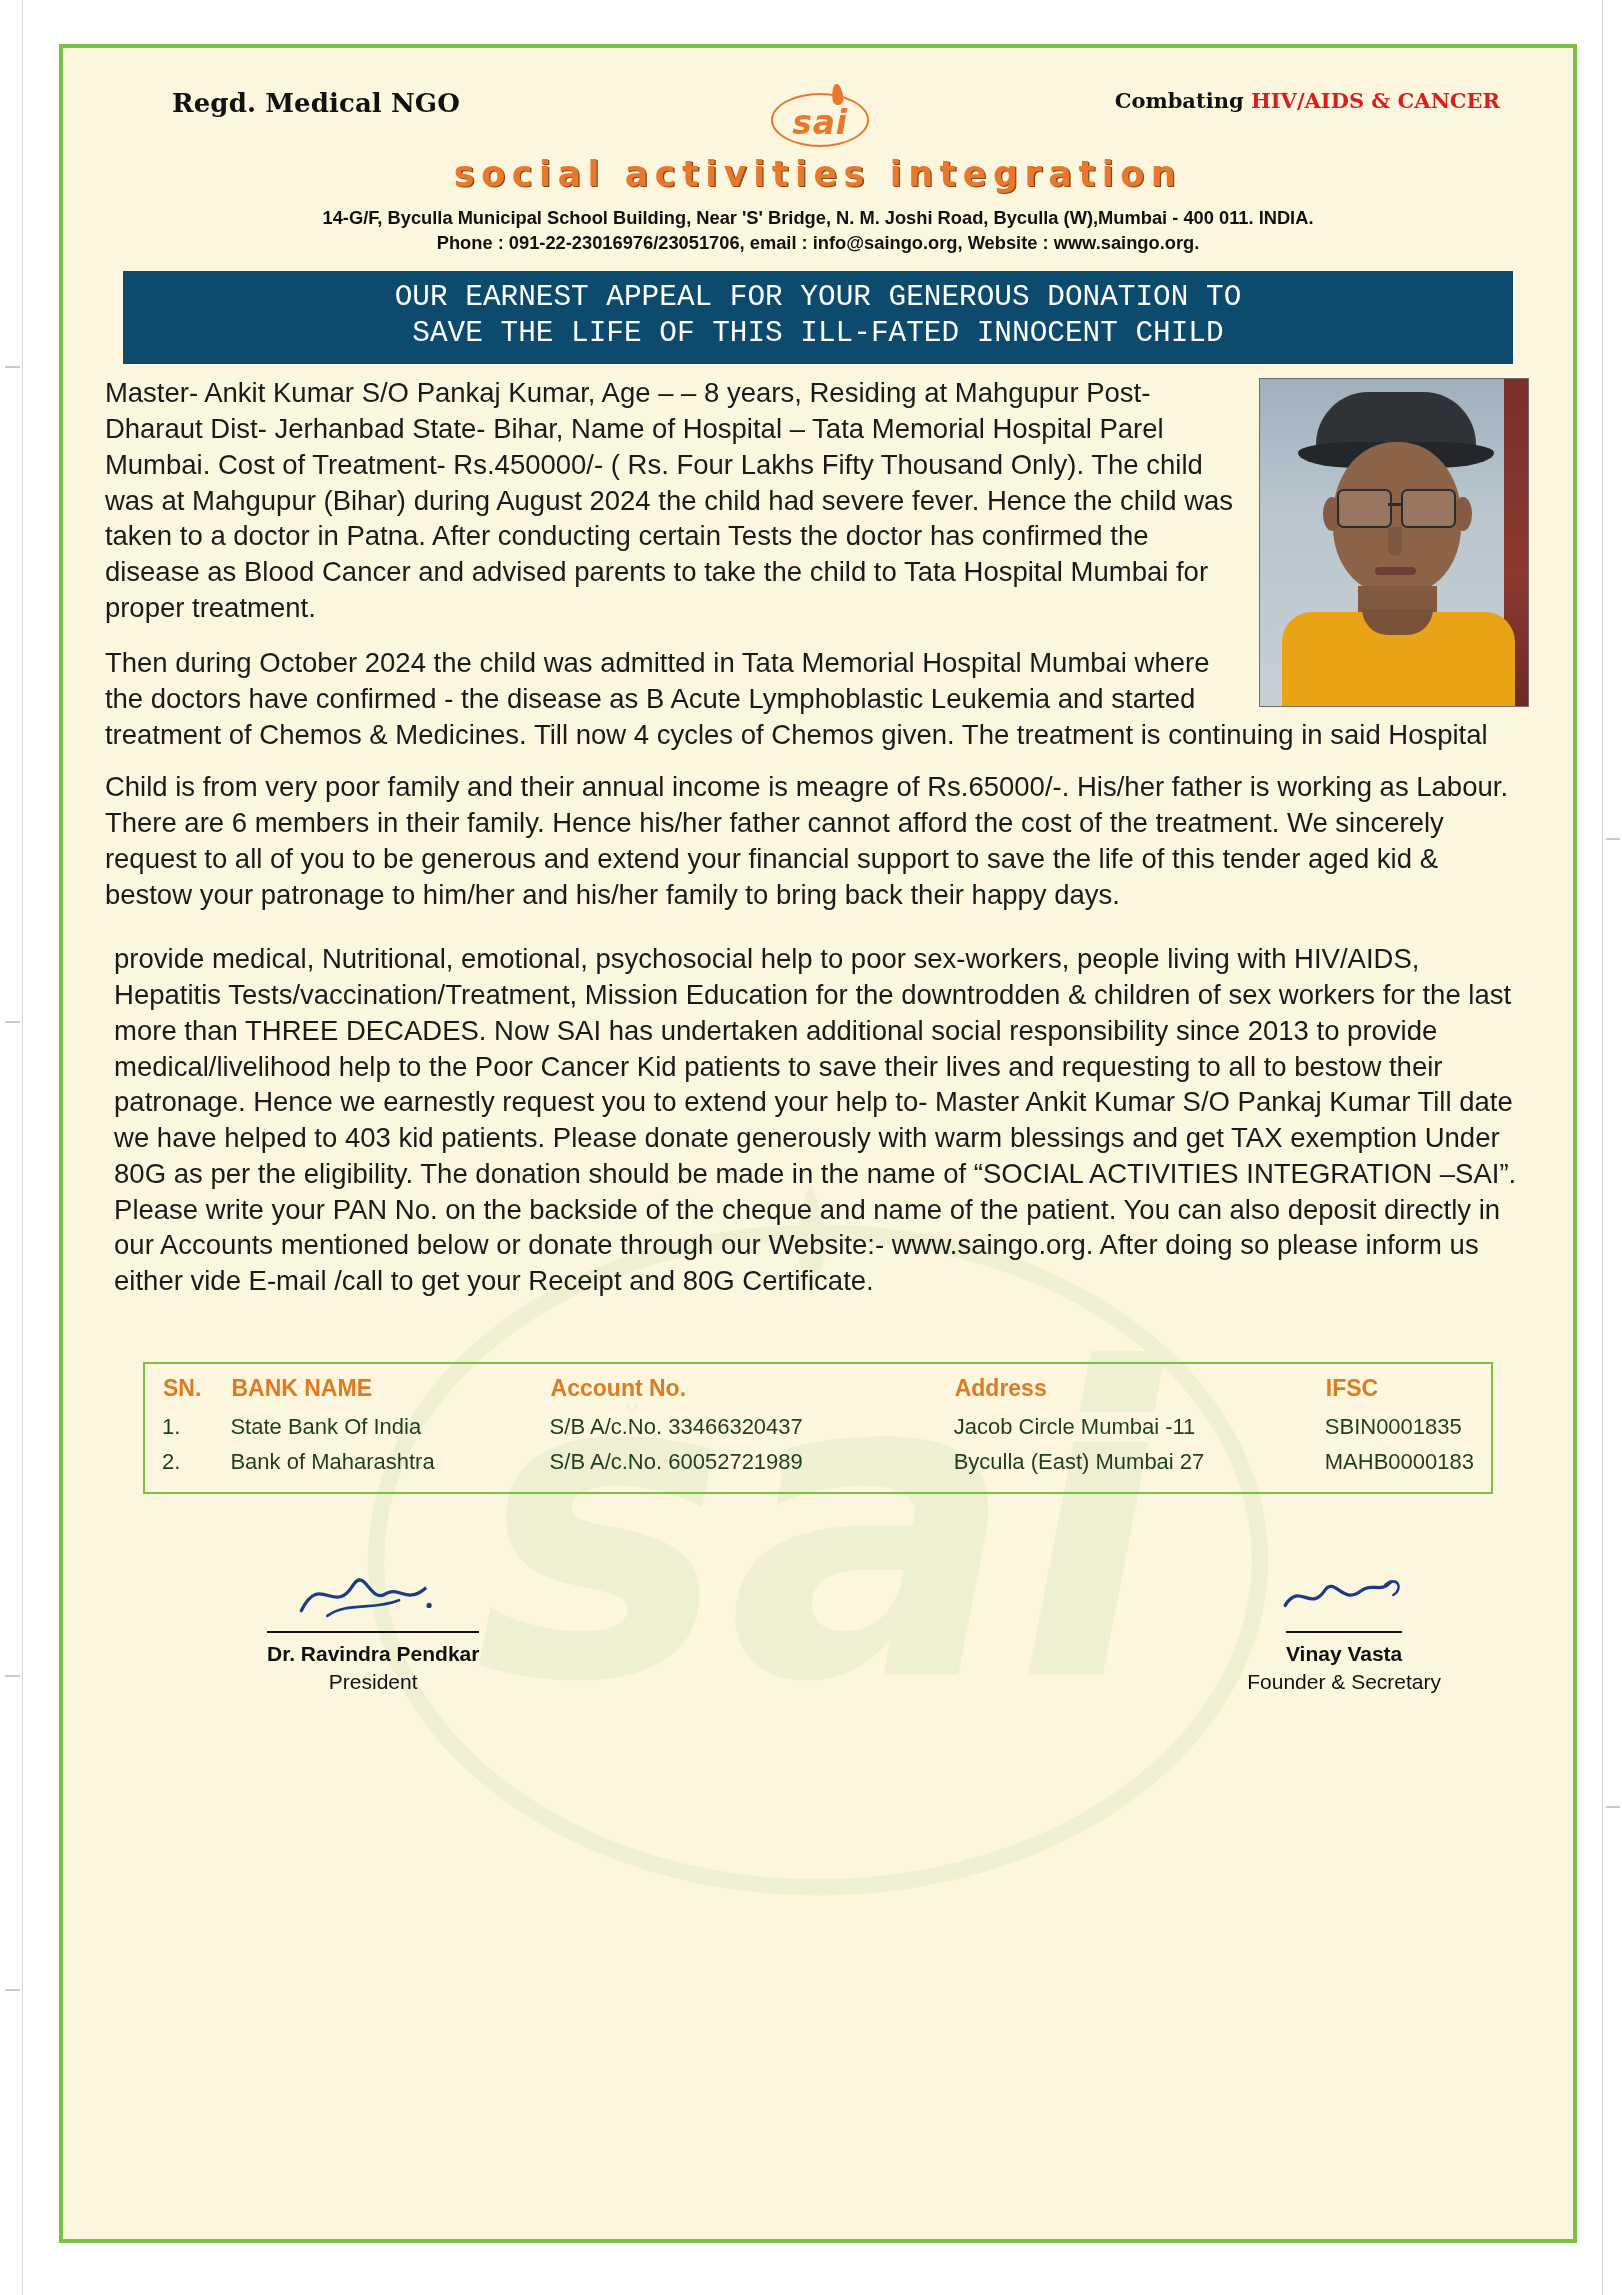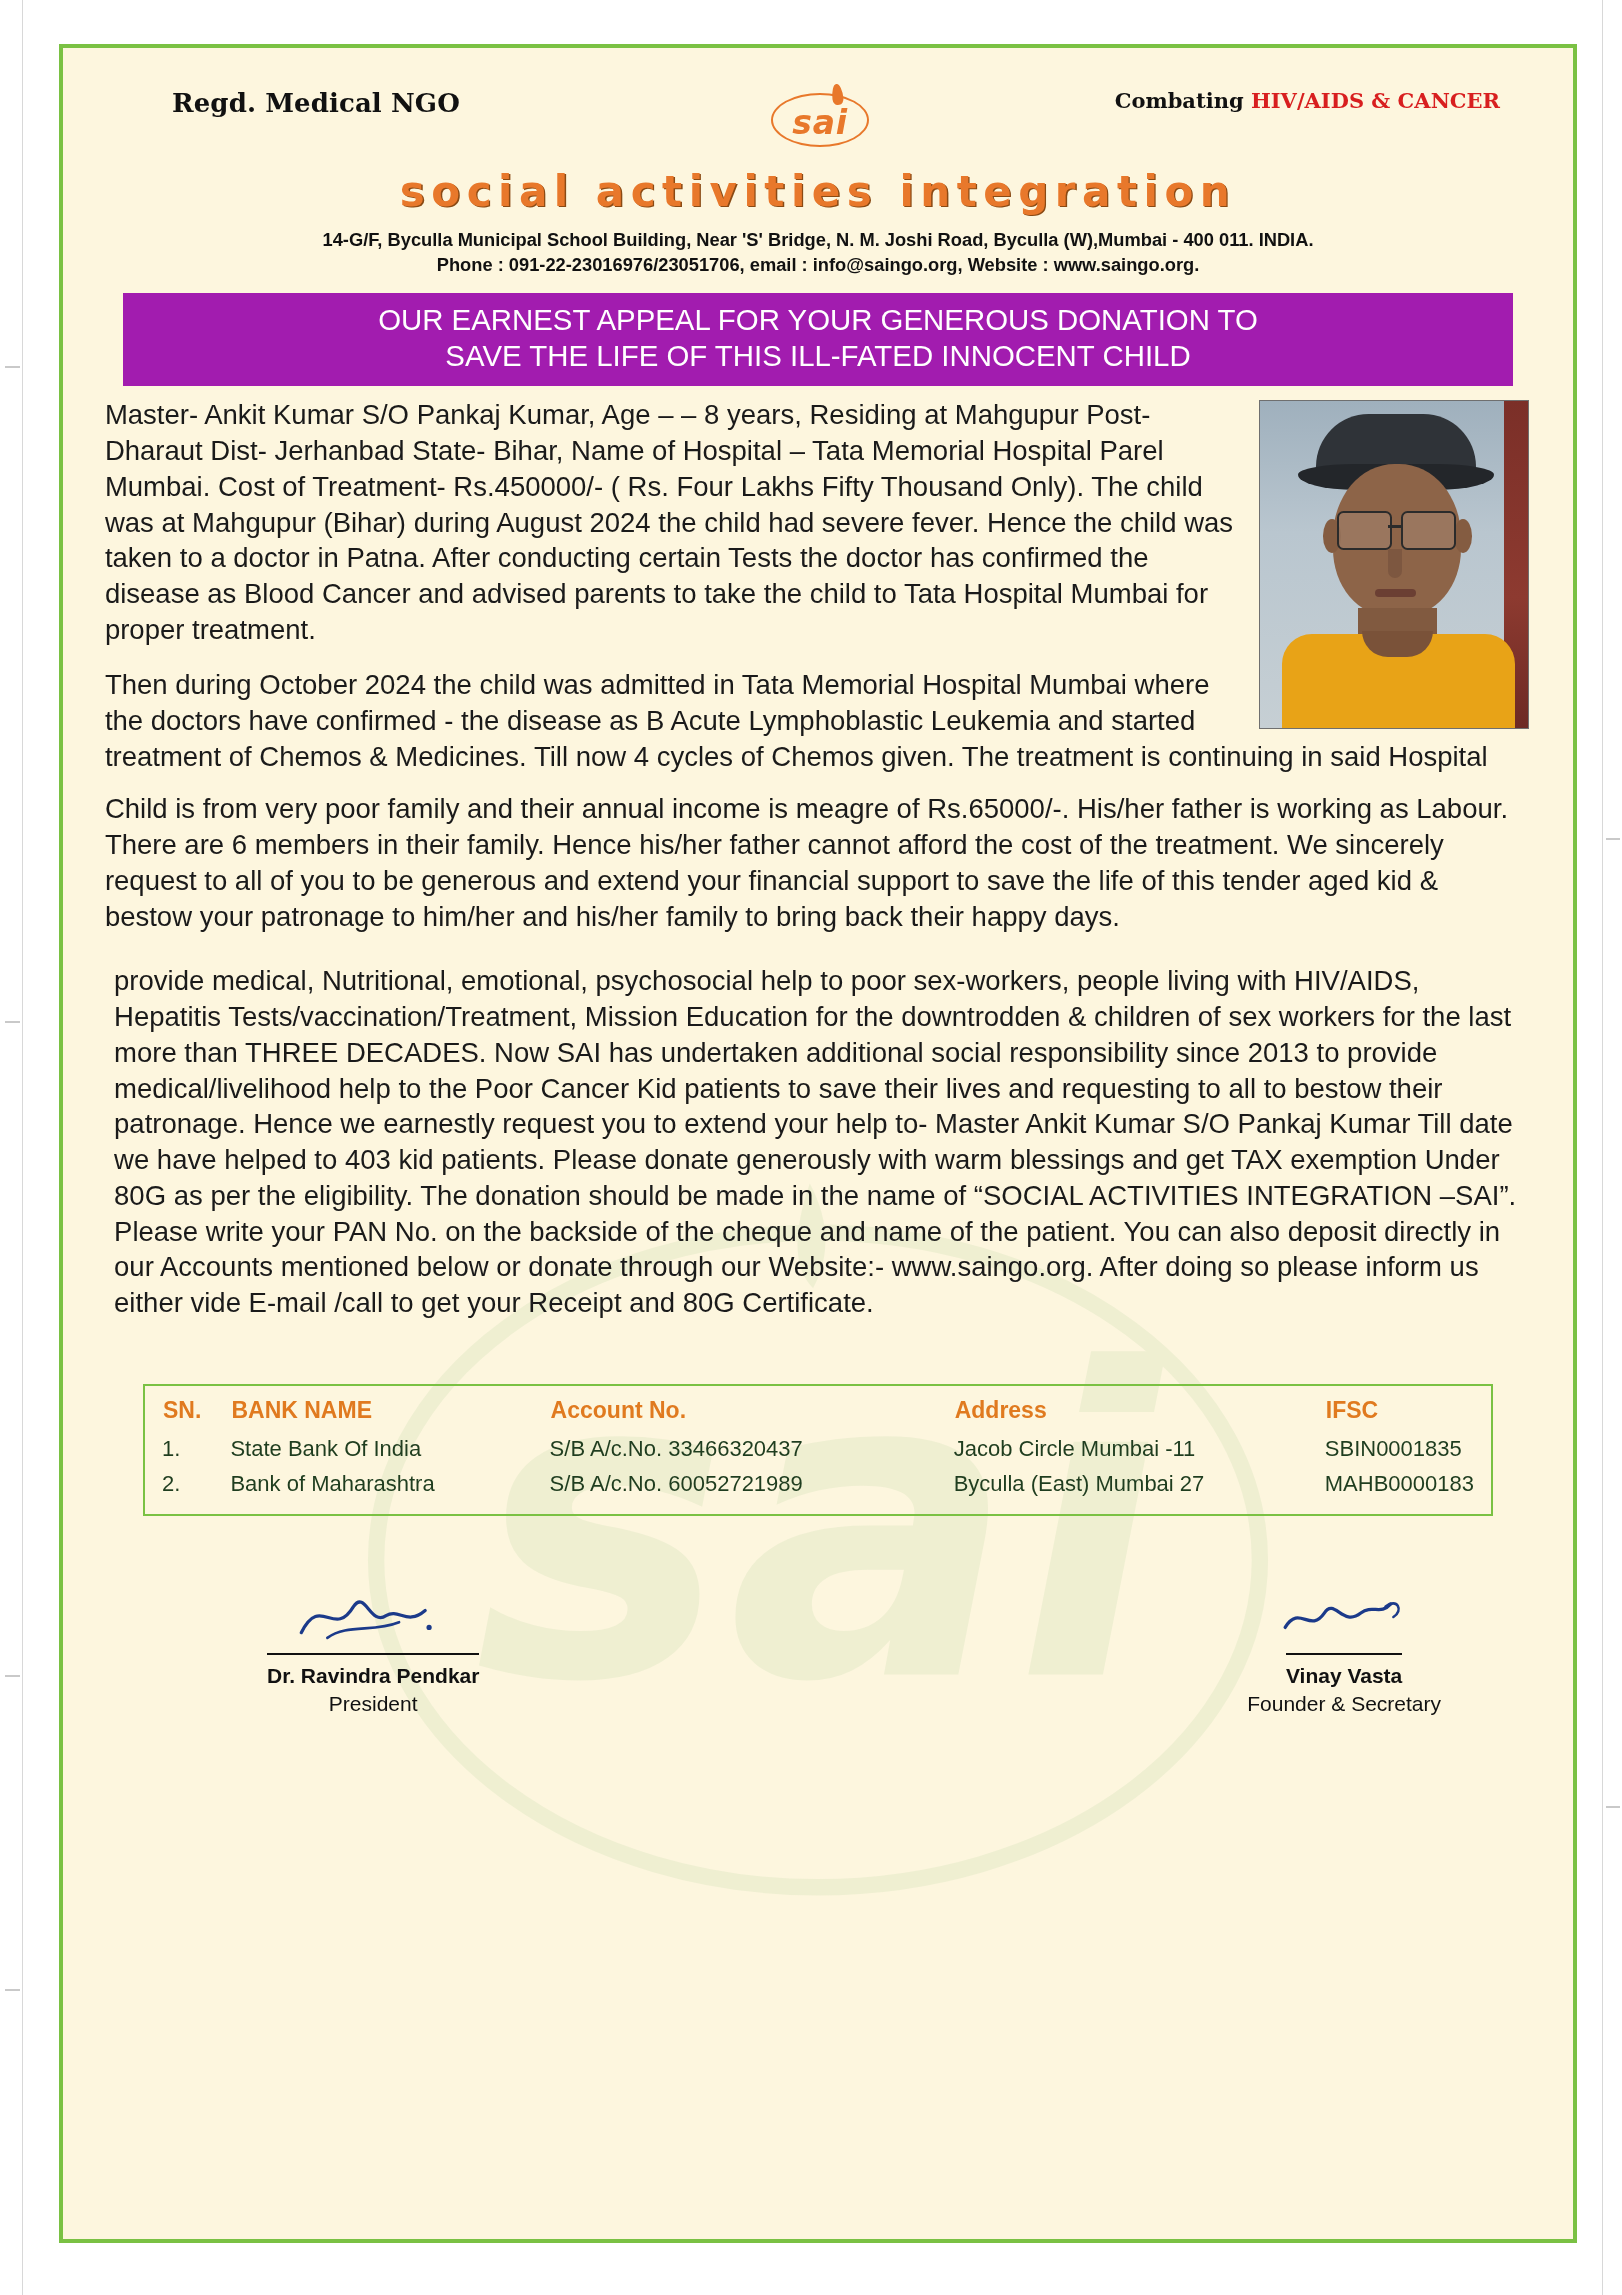--- a/index.html
+++ b/index.html
@@ -138,45 +138,46 @@
     height: 21px;
     background: #e8782b;
     border-radius: 50% 50% 45% 45% / 70% 70% 30% 30%;
     transform: rotate(-6deg);
   }
 
   .org-title {
     text-align: center;
     font-family: "DejaVu Sans", sans-serif;
     font-weight: bold;
-    font-size: 42px;
+    font-size: 35px;
     color: #e8782b;
     letter-spacing: 6.5px;
-    margin-top: 18px;
+    margin-top: 5px;
     text-shadow: 1.3px 1.3px 0 #8a4a14;
   }
   .addr {
     text-align: center;
     font-size: 18.3px;
     font-weight: bold;
     color: #111111;
     margin-top: 10.5px;
     line-height: 1.42;
   }
 
   
   .banner {
     margin: 14.4px 26px 0 26px;
-    background: #a21caf;
+    background: #0c4a6e;
     color: #ffffff;
     text-align: center;
     font-size: 29.4px;
     line-height: 1.22;
     padding: 9.2px 13px 11.8px 13px;
     font-weight: normal;
+    font-family: Liberation Mono, monospace;
   }
 
   
   .body-wrap {
     position: relative;
     margin: 11.8px 7.9px 0 7.9px;
     color: #1a1a1a;
   }
   .photo {
     float: right;

